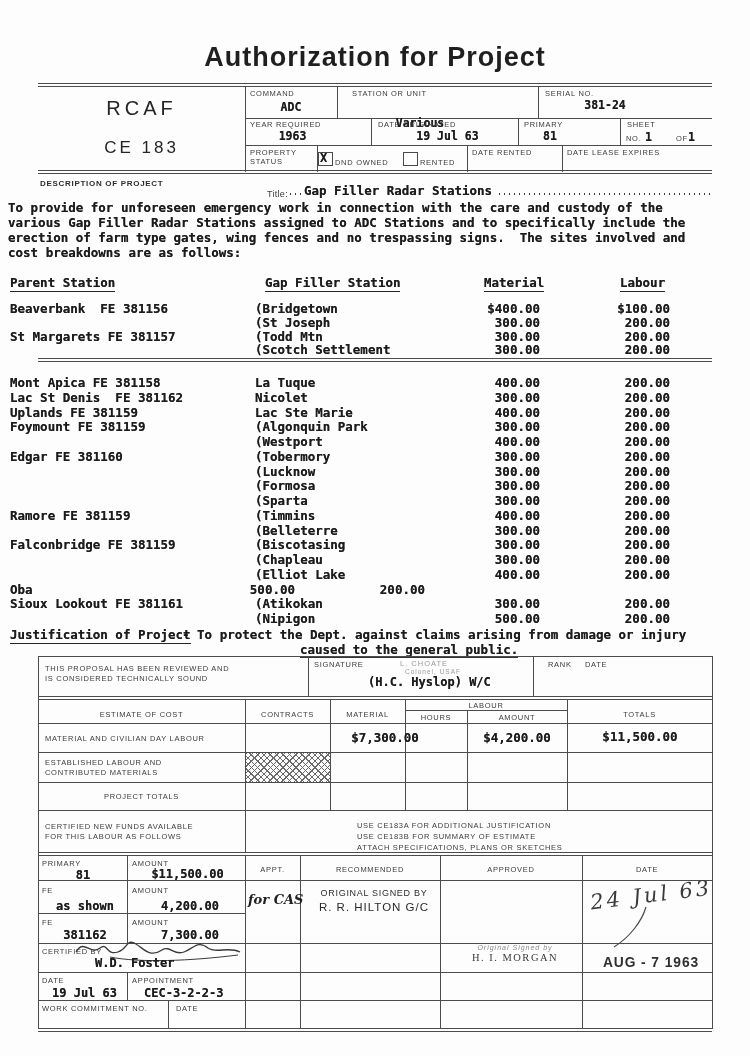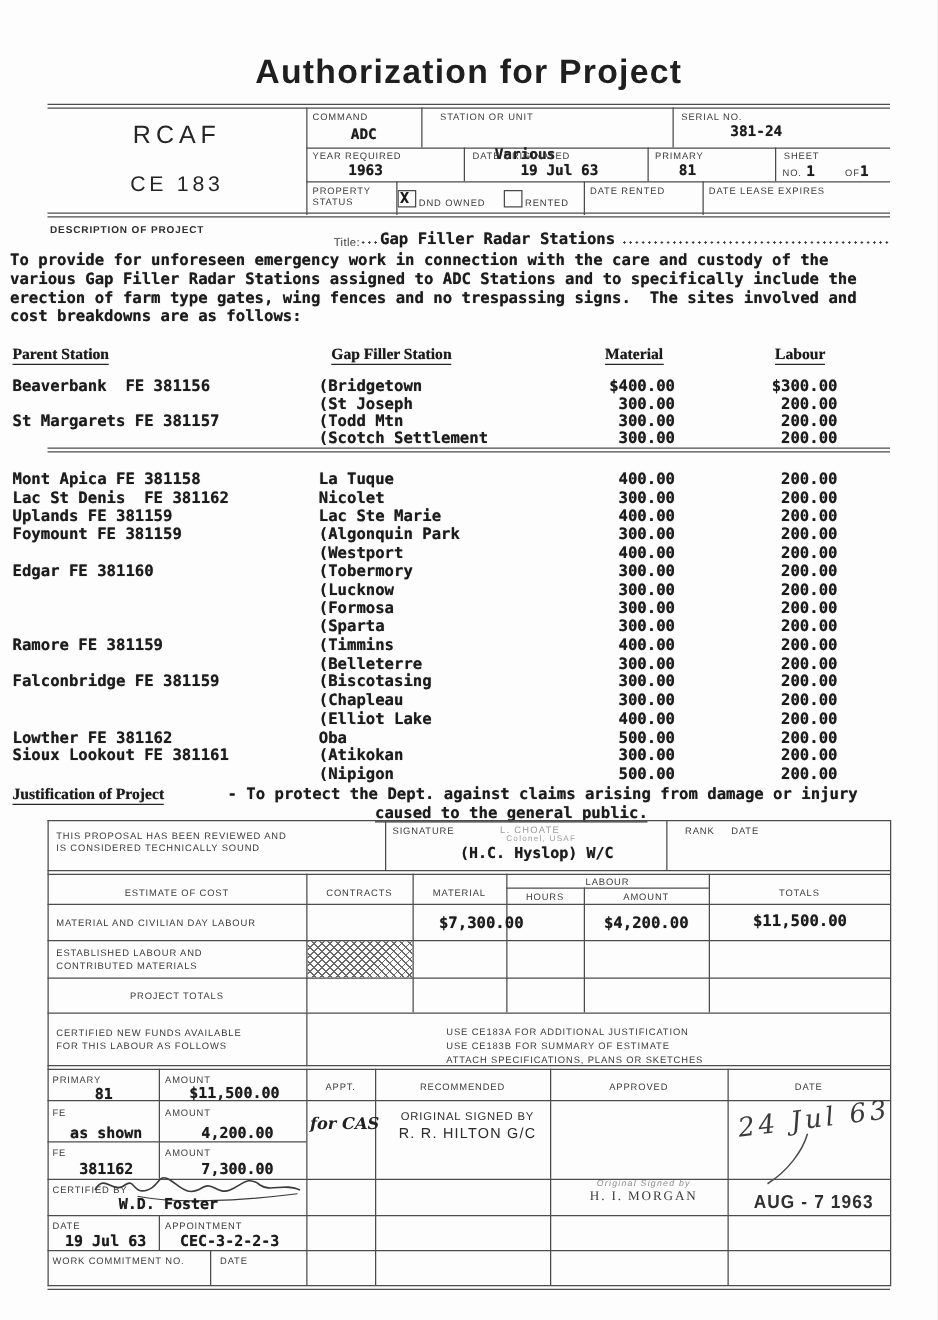--- a/index.html
+++ b/index.html
@@ -24,21 +24,21 @@
         background-size:5px 4px;background-repeat:repeat-x;}
   .strows{position:absolute;left:10px;width:662px;}
   .strow{display:flex;align-items:flex-start;}
   .g1 .strow{height:13.8px;}
   .g2 .strow{height:14.75px;}
   .strow span{font-size:12.5px;line-height:14px;}
   .c-parent{width:245px;}
   .c-site{width:200px;}
   .c-mat{width:85px;text-align:right;}
   .c-lab{width:130px;text-align:right;}
-  .uline{border-bottom:1.5px solid #262626;padding-bottom:1px;font-family:Liberation Serif, serif;}
+  .uline{border-bottom:1.5px solid #262626;padding-bottom:1px;}
   .hatch{position:absolute;background:
      repeating-linear-gradient(45deg,#6a6a6a 0 1px,transparent 1px 4.5px),
      repeating-linear-gradient(135deg,#6a6a6a 0 1px,transparent 1px 4.5px);}
   .stamp-faint{position:absolute;color:#9b9b9b;letter-spacing:1px;white-space:pre;}
   .hand{position:absolute;font-family:"DejaVu Serif","Liberation Serif",serif;font-style:italic;color:#3a3a3a;}
   .stampb{position:absolute;font-weight:700;color:#2f2f2f;letter-spacing:1px;transform:scaleX(.92);}
   .serifcap{position:absolute;font-family:"Liberation Serif",serif;color:#3a3a3a;letter-spacing:1.5px;}
 </style>
 </head>
 <body>
@@ -112,21 +112,21 @@
   <span class="type t12" style="left:10px;top:276px;"><span class="uline">Parent Station</span></span>
   <span class="type t12" style="left:265px;top:276px;"><span class="uline">Gap Filler Station</span></span>
   <span class="type t12" style="left:484px;top:276px;"><span class="uline">Material</span></span>
   <span class="type t12" style="left:620px;top:276px;"><span class="uline">Labour</span></span>
 
   <div class="strows g1" style="top:302px;">
   <div class="strow">
     <span class="type c-parent">Beaverbank  FE 381156</span>
     <span class="type c-site">(Bridgetown</span>
     <span class="type c-mat">$400.00</span>
-    <span class="type c-lab">$300.00</span>
+    <span class="type c-lab">$100.00</span>
   </div>
 
   <div class="strow">
     <span class="type c-parent"></span>
     <span class="type c-site">(St Joseph</span>
     <span class="type c-mat">300.00</span>
     <span class="type c-lab">200.00</span>
   </div>
 
   <div class="strow">
@@ -240,21 +240,20 @@
   </div>
 
   <div class="strow">
     <span class="type c-parent"></span>
     <span class="type c-site">(Elliot Lake</span>
     <span class="type c-mat">400.00</span>
     <span class="type c-lab">200.00</span>
   </div>
 
   <div class="strow">
-    <span class="type c-parent">Lowther FE 381162</span>
     <span class="type c-site">Oba</span>
     <span class="type c-mat">500.00</span>
     <span class="type c-lab">200.00</span>
   </div>
 
   <div class="strow">
     <span class="type c-parent">Sioux Lookout FE 381161</span>
     <span class="type c-site">(Atikokan</span>
     <span class="type c-mat">300.00</span>
     <span class="type c-lab">200.00</span>

